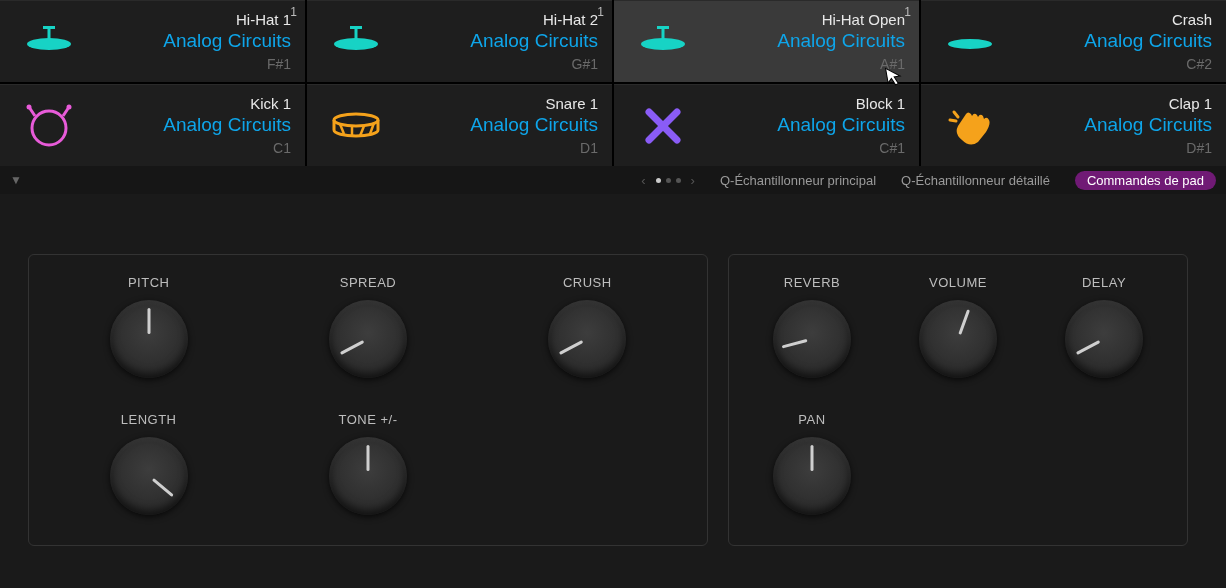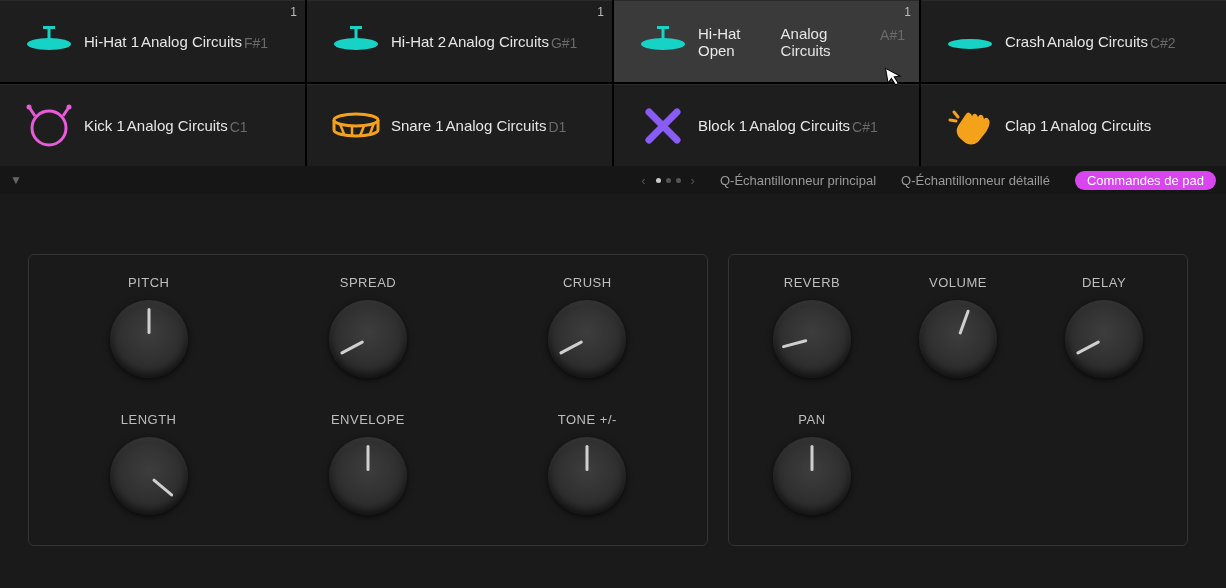--- a/index.html
+++ b/index.html
@@ -29,23 +29,23 @@
     cursor: pointer;
     border-top: 1px solid #2a2a2a;
   }
   .pad.selected { background: #3a3a3a; }
   .pad-icon {
     width: 70px;
     display: flex;
     align-items: center;
     justify-content: center;
   }
-  .pad-text { flex: 1; display: flex; gap: 2px; }
+  .pad-text { flex: 1; display: flex; flex-direction: column; gap: 2px; text-align: right; }
   .pad-name { font-size: 15px; color: #e8e8e8; font-weight: 400; }
-  .pad-sub  { font-size: 15px; color: #e5e5e5; }
+  .pad-sub  { font-size: 19px; color: #0ea5e9; }
   .pad-note { font-size: 14px; color: #6a6a6a; margin-top: 2px;}
   .pad-badge {
     position: absolute;
     top: 4px; right: 8px;
     font-size: 12px;
     color: #bbb;
   }
   .toolbar {
     height: 28px;
     background: #161616;
@@ -57,21 +57,21 @@
     color: #9a9a9a;
   }
   .toolbar .spacer { flex: 1; }
   .toolbar .disclosure { color:#666; font-size:12px; cursor:pointer;}
   .toolbar .nav { display:flex; align-items:center; gap:10px; color:#555;}
   .toolbar .dots { display:flex; gap:5px; align-items:center;}
   .toolbar .dot { width:5px;height:5px;border-radius:50%;background:#555;}
   .toolbar .dot.active{background:#ccc;}
   .toolbar .tab { cursor:pointer; color:#9a9a9a;margin-left:11px; }
   .toolbar .tab.pill {
-    background:#d946ef;
+    background:#701a75;
     color:#fff;
     padding:2px 12px;
     border-radius:11px;
   }
   .panels {
     display:flex;
     gap:20px;
     padding:60px 28px 20px 28px;
   }
   .panel {
@@ -226,20 +226,21 @@
     <div class="pad-icon">
         <svg width="44" height="40" viewBox="0 0 44 40">
         <path d="M14 34 Q6 28 10 20 L18 8 Q20 5 23 8 L24 10 Q26 6 29 9 L30 11 Q32 7 35 10 L36 13 Q39 10 41 14 Q43 18 38 26 L30 36 Q22 42 14 34 Z" fill="#f5a21b"></path>
         <line x1="6" y1="6" x2="10" y2="11" stroke="#f5a21b" stroke-width="3" stroke-linecap="round"></line>
         <line x1="2" y1="14" x2="8" y2="15" stroke="#f5a21b" stroke-width="3" stroke-linecap="round"></line>
       </svg>
       </div>
     <div class="pad-text">
       <span class="pad-name">Clap 1</span>
       <span class="pad-sub">Analog Circuits</span>
+      <span class="pad-note">D#1</span>
     </div>
     </div>
   </div>
 
 <div class="toolbar">
   <span class="disclosure">▼</span>
   <span class="spacer"></span>
   <span class="nav">
     <span>‹</span>
     <span class="dots">
@@ -266,24 +267,20 @@
       </div>
       <div class="knob-group">
       <span class="knob-label">CRUSH</span>
       <div class="knob" style="--ang:-118deg"></div>
       </div>
       <div class="knob-group">
       <span class="knob-label">LENGTH</span>
       <div class="knob" style="--ang:130deg"></div>
       </div>
       <div class="knob-group">
-      <span class="knob-label">ENVELOPE</span>
-      <div class="knob" style="--ang:0deg"></div>
-      </div>
-      <div class="knob-group">
       <span class="knob-label">TONE +/-</span>
       <div class="knob" style="--ang:0deg"></div>
       </div>
     </div>
   <div class="panel right" id="panel-right">
       <div class="knob-group">
       <span class="knob-label">REVERB</span>
       <div class="knob" style="--ang:-105deg"></div>
       </div>
       <div class="knob-group">

